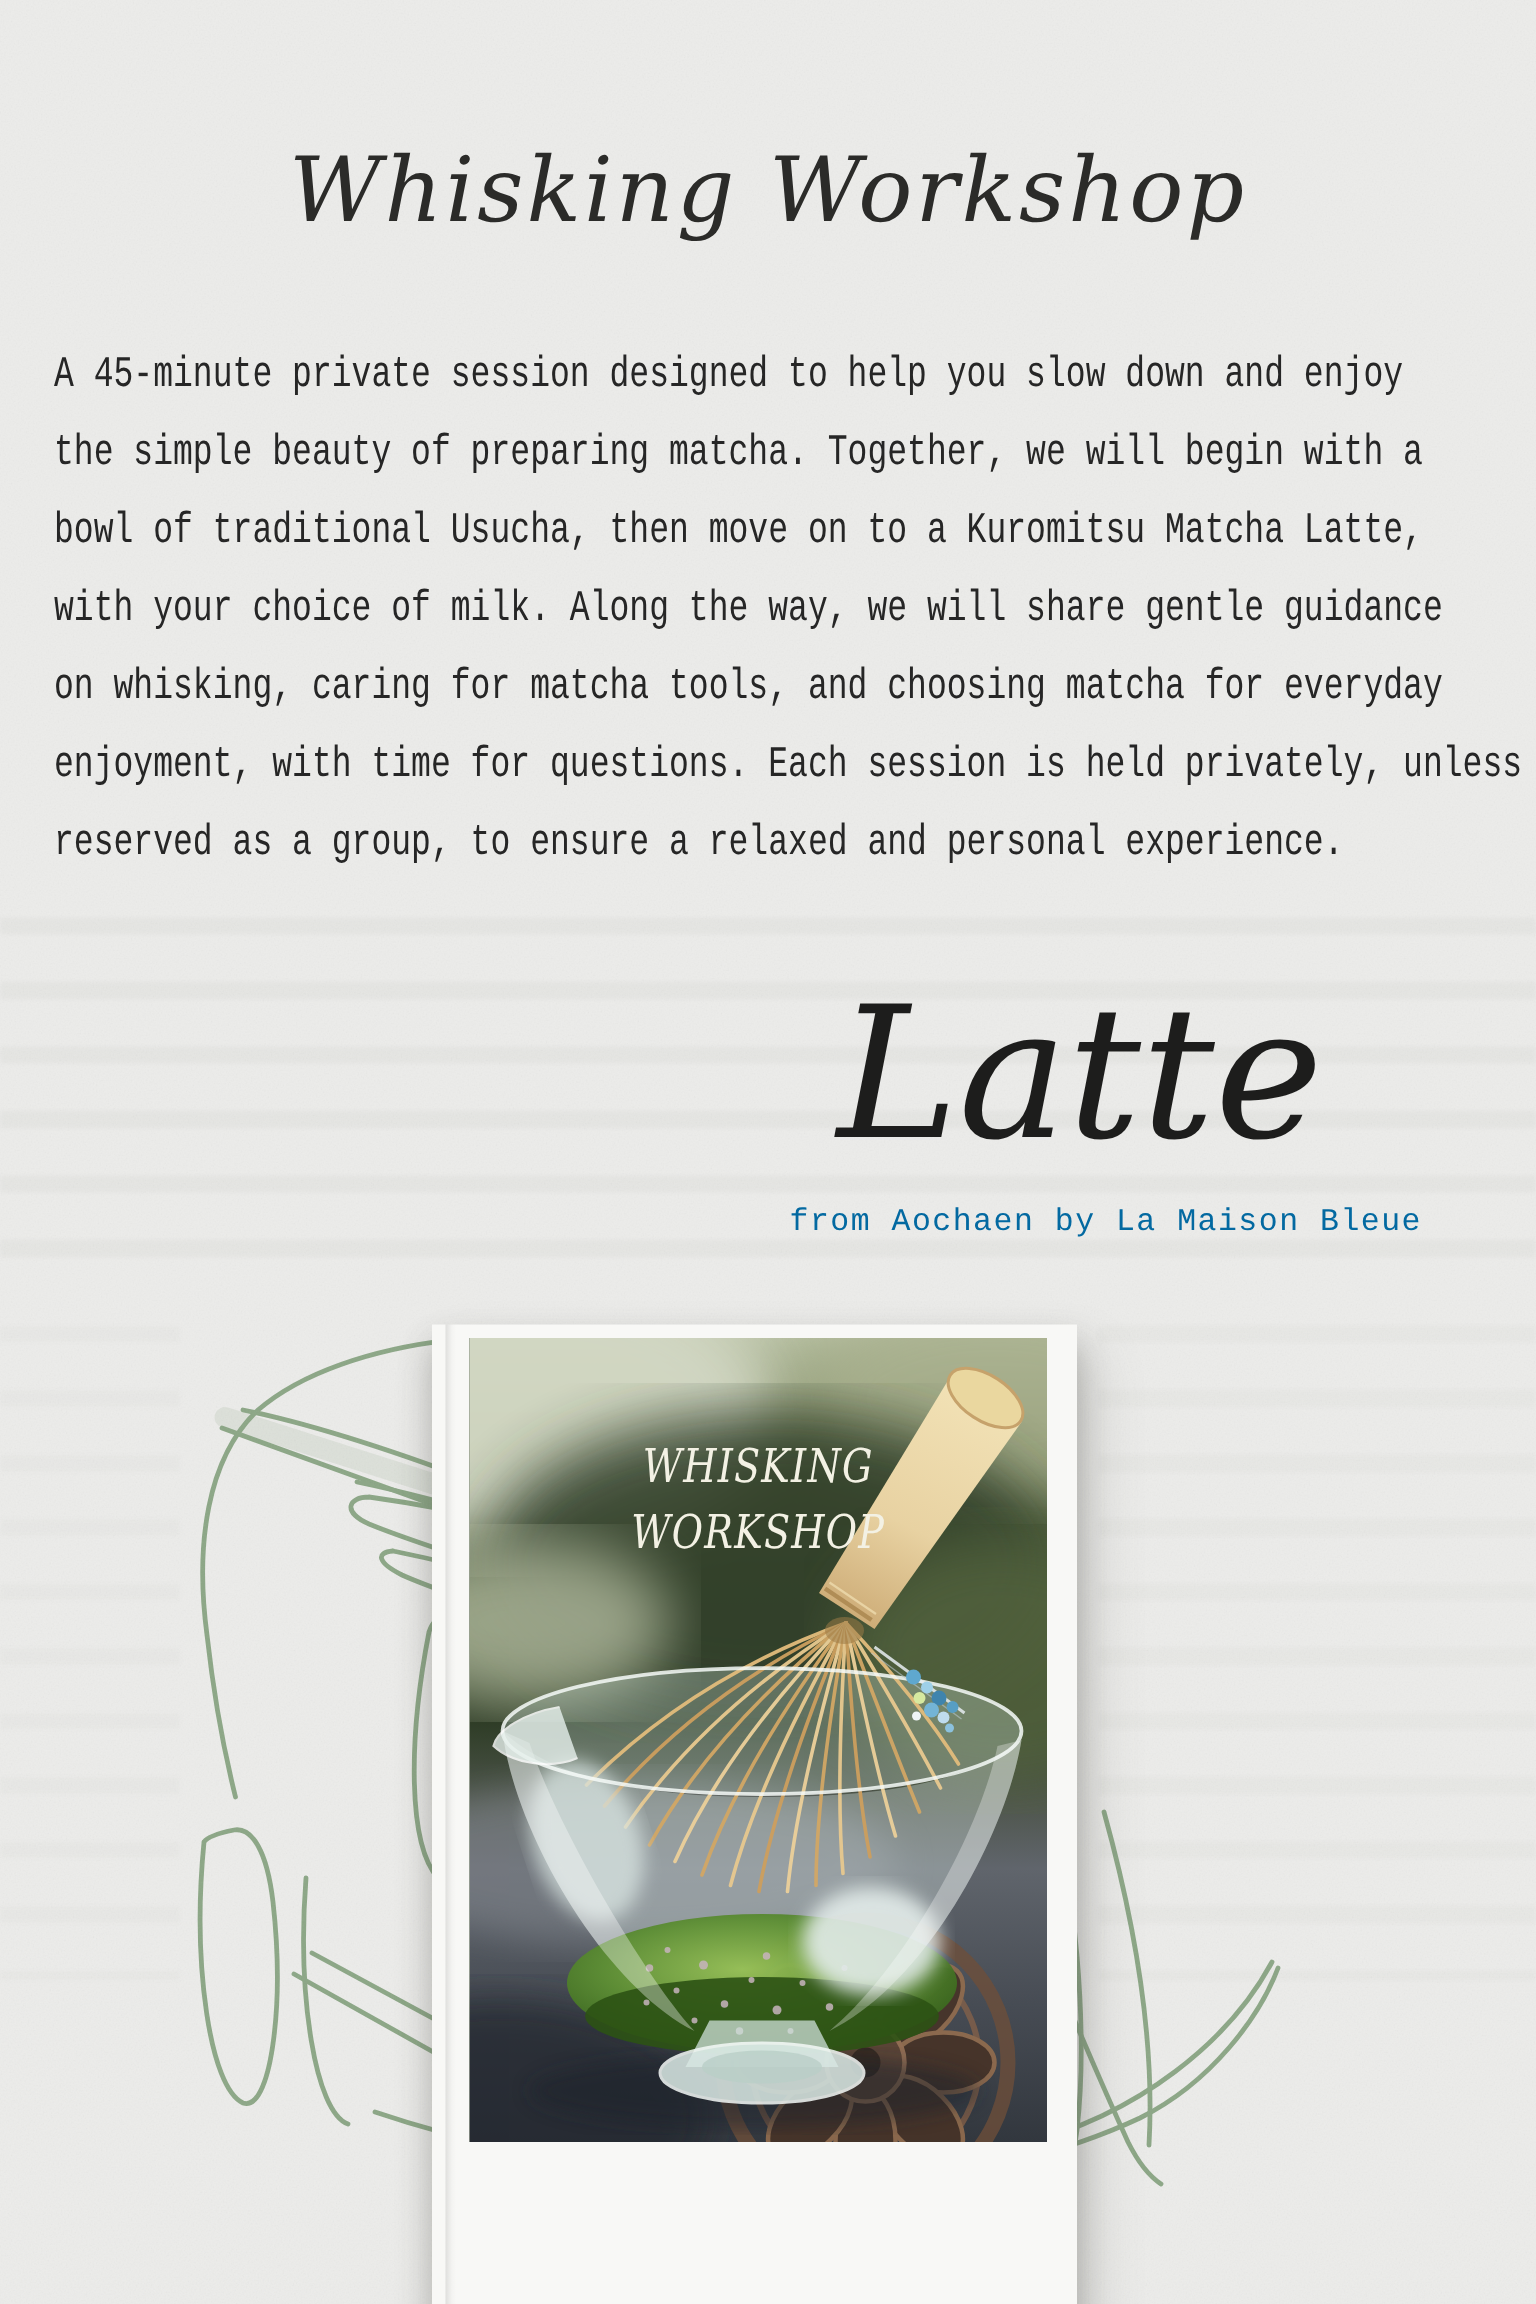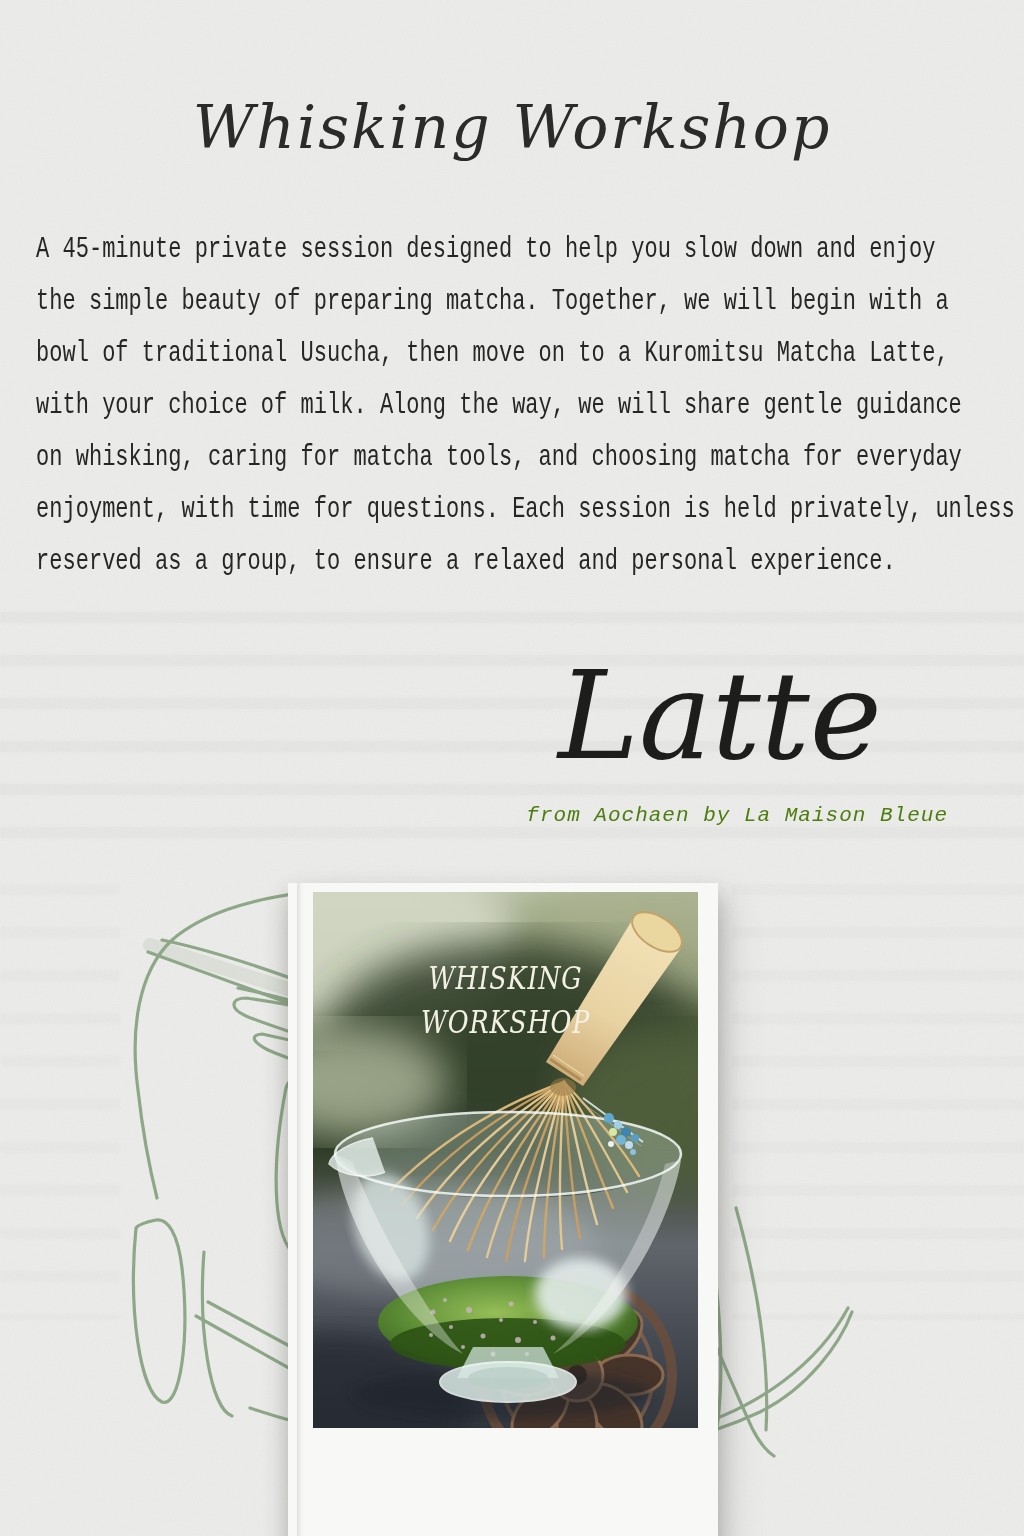--- a/index.html
+++ b/index.html
@@ -29,21 +29,21 @@
     transform:scaleX(0.76);transform-origin:left top;
     white-space:pre-line;color:#262626;
   }
   .signature{
     position:absolute;top:636px;right:142px;z-index:2;
     font-family:"DejaVu Serif", serif;font-style:italic;font-weight:400;
     font-size:122px;line-height:160px;color:#1d1d1c;
   }
   .byline{
     position:absolute;top:804px;right:76px;z-index:2;
-    font-size:21px;letter-spacing:1px;color:#4d7c0f;font-style:italic;
+    font-size:21px;letter-spacing:1px;color:#0369a1;
   }
 
   .card{
     position:absolute;top:883px;left:288px;width:430px;height:704px;z-index:3;
     background:#f8f8f6;
     box-shadow:0 12px 20px rgba(70,70,64,.30), 10px 18px 34px rgba(90,90,84,.20);
     font-style:italic;
   }
   .card .spine{
     position:absolute;top:0;left:9px;width:7px;height:100%;

